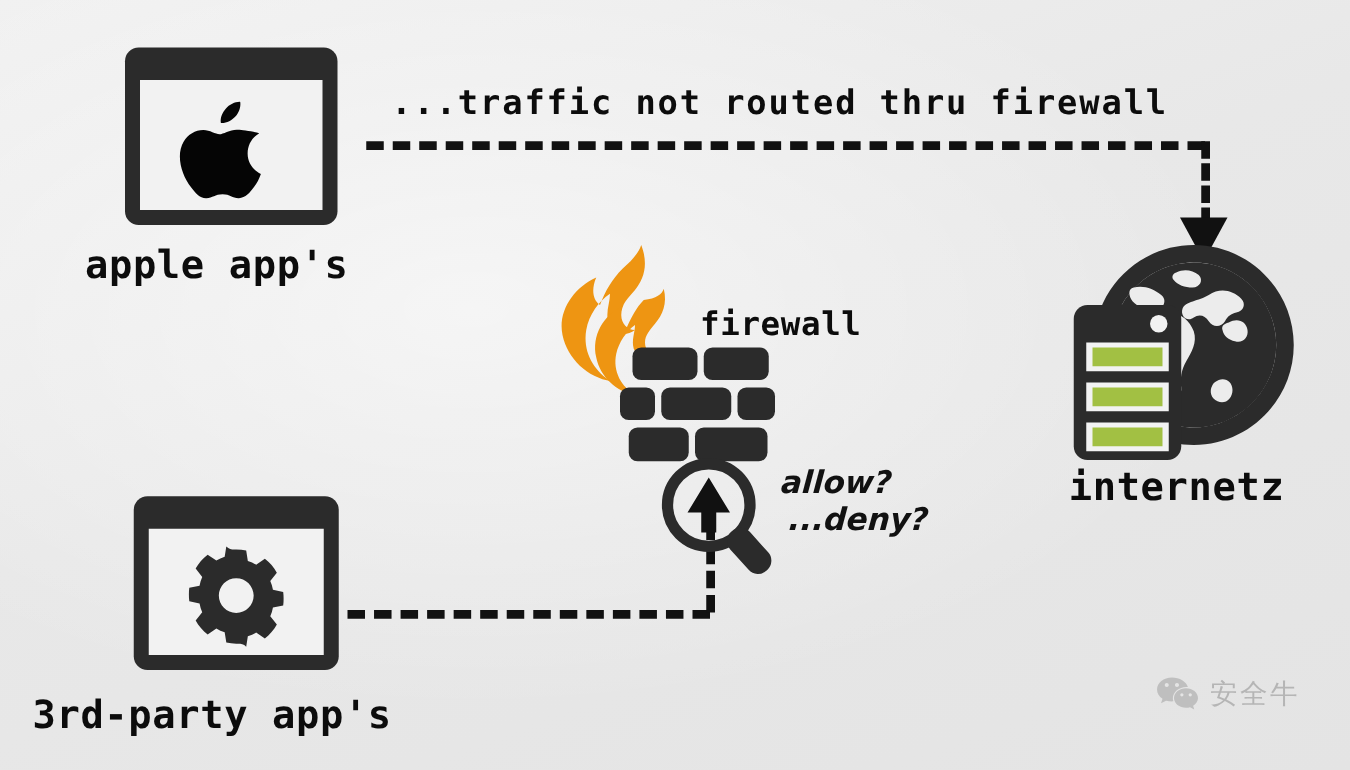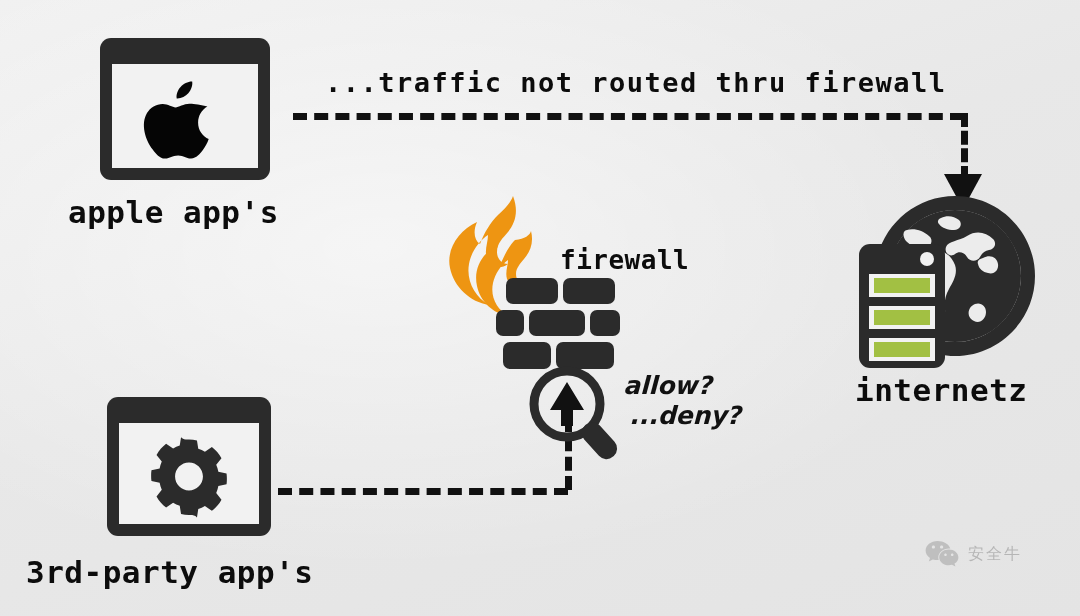--- a/index.html
+++ b/index.html
@@ -59,21 +59,20 @@
   }
   .lbl-apple   { font-size: 31px; left: 68px;  top: 194px; }
   .lbl-3rd     { font-size: 31px; left: 26px;  top: 554px; }
   .lbl-fw      { font-size: 26px; left: 560px; top: 245px; }
   .lbl-net     { font-size: 31px; left: 855px; top: 372px; }
   .lbl-traffic {
     font-size: 27px;
     left: 313px;
     top: 67px;
     letter-spacing: 1.5px;
-    margin-left: 12px;
   }
 
   
   .hand {
     position: absolute;
     font-family: "DejaVu Sans", "Liberation Sans", sans-serif;
     font-weight: bold;
     font-style: italic;
     color: #111;
     white-space: nowrap;
@@ -99,21 +98,21 @@
     position: absolute;
     left: 925px;
     top: 540px;
     display: flex;
     align-items: center;
     gap: 9px;
     opacity: 0.30;
   }
   #watermark .wm-text {
     font-family: "DejaVu Sans", "Liberation Sans", sans-serif;
-    font-size: 16px;
+    font-size: 22px;
     color: #4a4a4a;
     letter-spacing: 2px;
     white-space: nowrap;
   }
 
   svg { display: block; overflow: visible; }
 </style>
 </head>
 <body>
 

